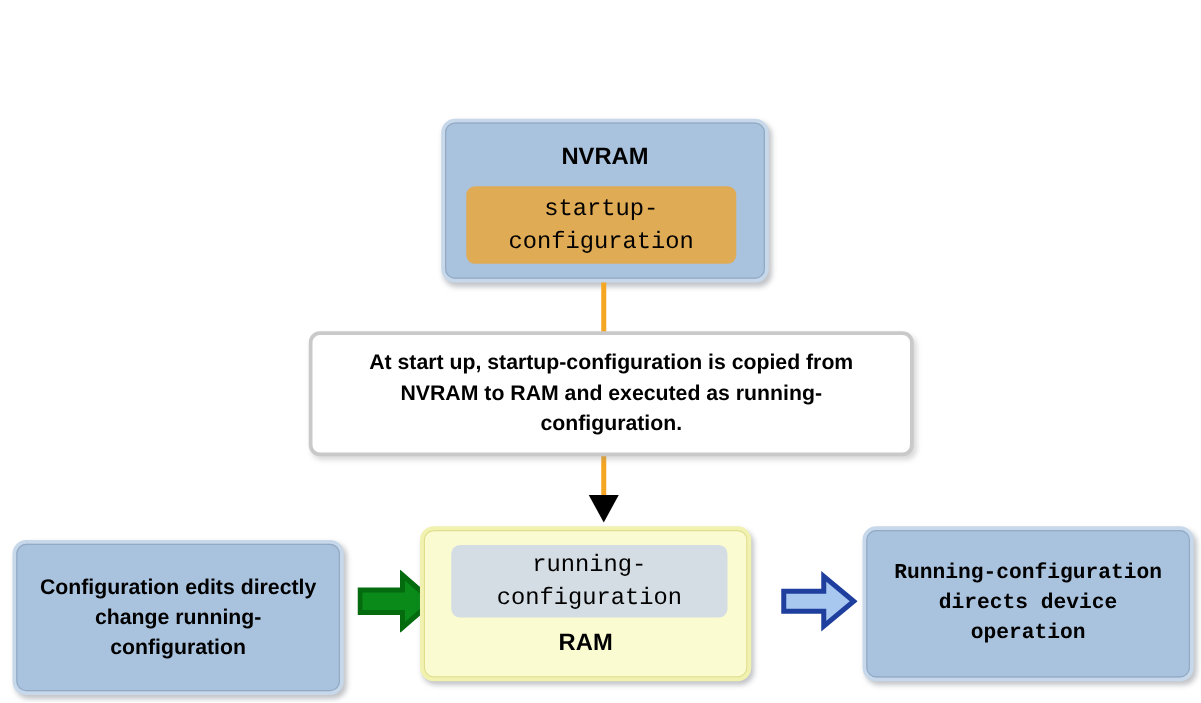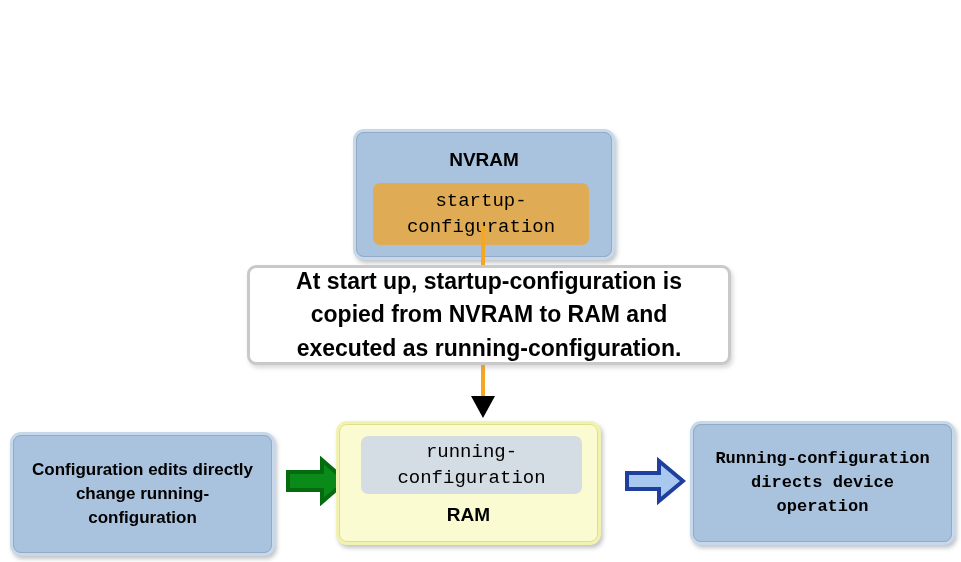--- a/index.html
+++ b/index.html
@@ -58,21 +58,20 @@
     border-radius: 9px;
     box-shadow: 2px 3px 4px rgba(150,150,150,0.35);
   }
 
   
   #nvram-box {
     left: 353px;
     top: 95px;
     width: 262px;
     height: 131px;
-    margin-top: 34px;
   }
   #nvram-label {
     position: absolute;
     left: 0;
     top: 17px;
     width: 100%;
     text-align: center;
     font-size: 19px;
     font-weight: bold;
     color: #000;
@@ -103,21 +102,21 @@
     left: 247px;
     top: 265px;
     width: 484px;
     height: 100px;
     z-index: 5;
     display: flex;
     align-items: center;
     justify-content: center;
   }
   #note-text {
-    font-size: 23px;
+    font-size: 17px;
     font-weight: bold;
     color: #000;
     text-align: center;
     line-height: 1.45;
     padding: 0 14px;
   }
 
   
   .orange-line {
     position: absolute;

